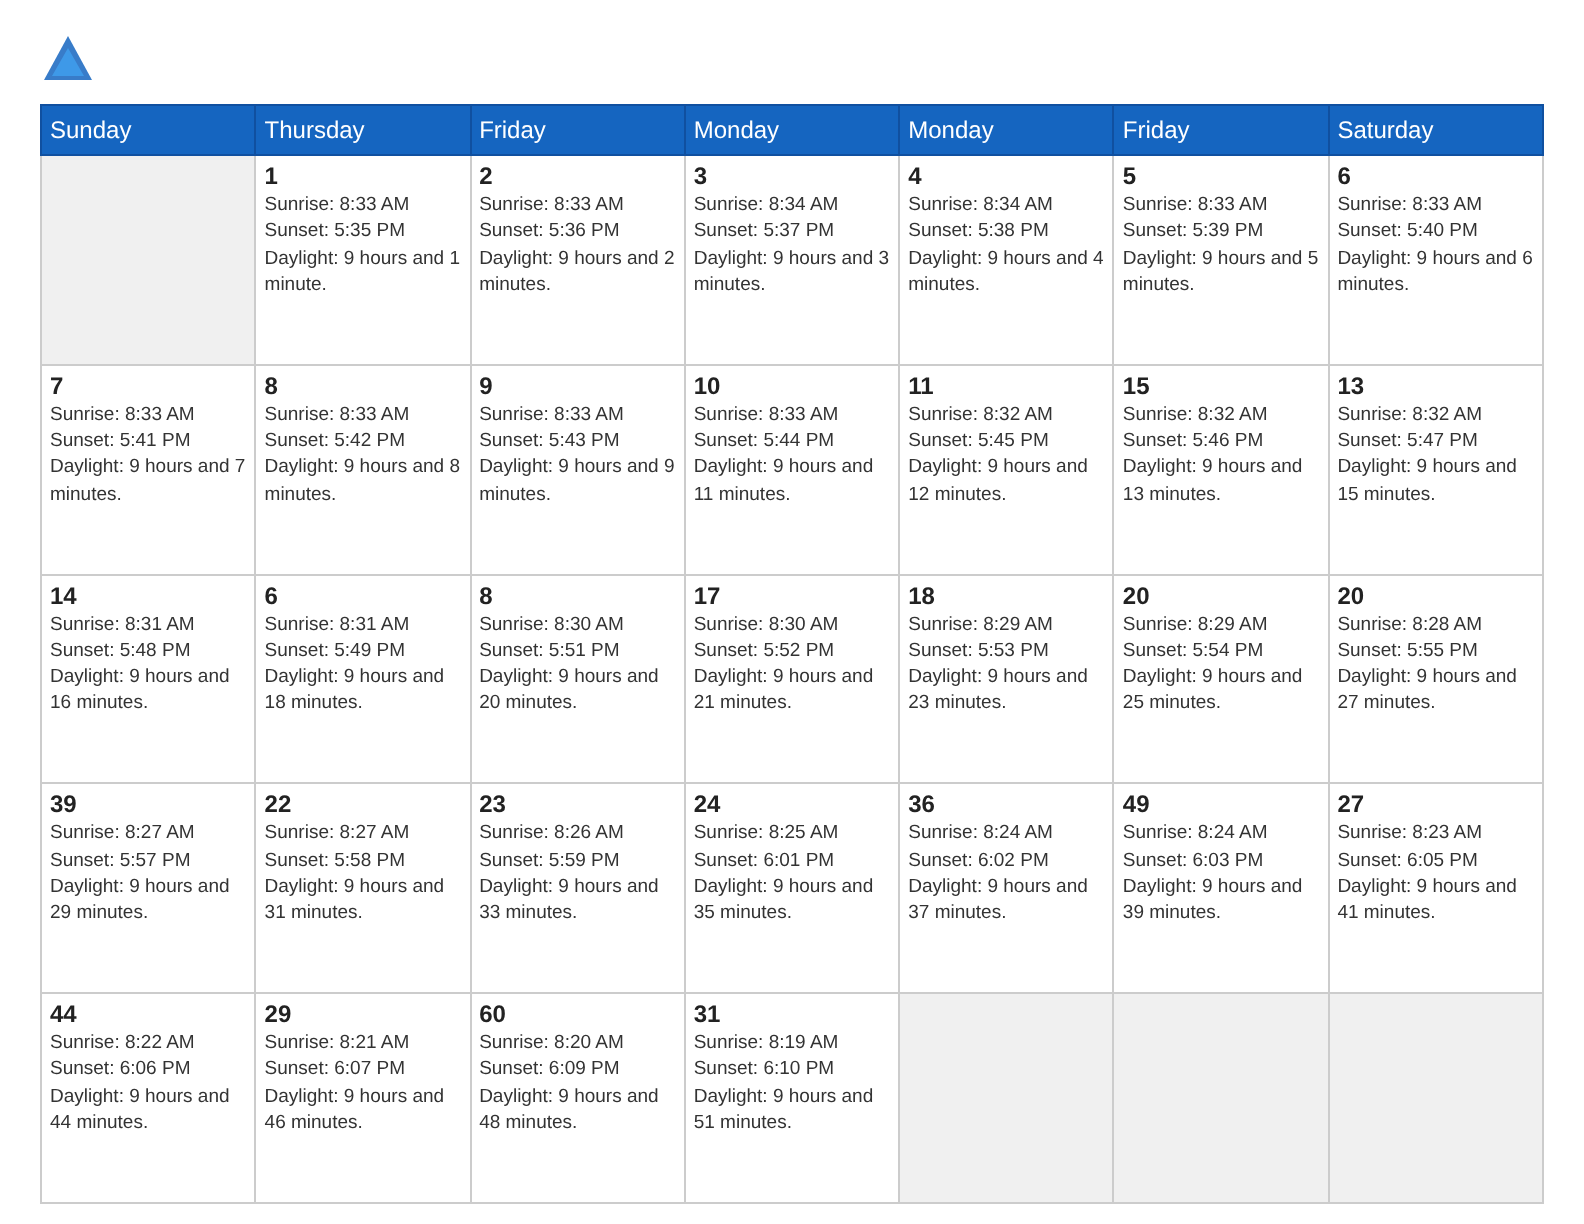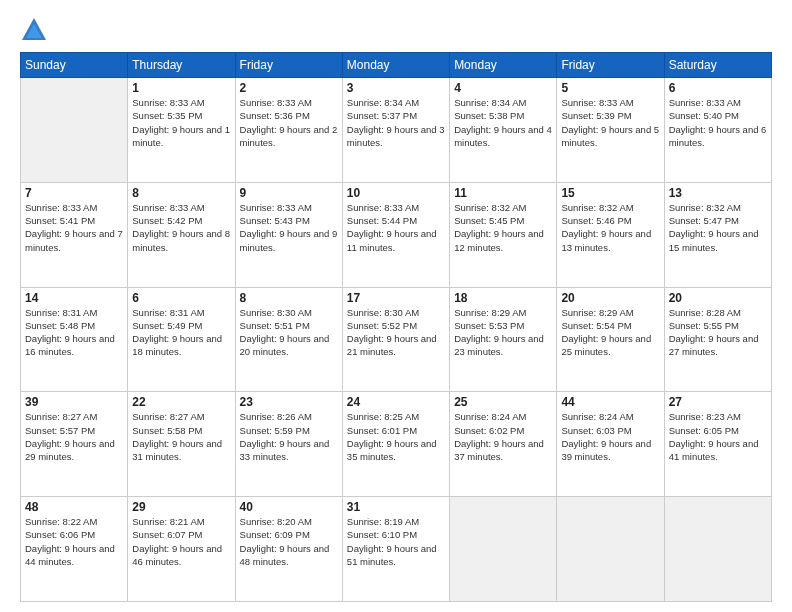--- a/index.html
+++ b/index.html
@@ -234,43 +234,43 @@
           </td>
           <td>
             <span class="day-number">23</span>
             <div class="day-info">Sunrise: 8:26 AM<br>Sunset: 5:59 PM<br>Daylight: 9 hours and 33 minutes.</div>
           </td>
           <td>
             <span class="day-number">24</span>
             <div class="day-info">Sunrise: 8:25 AM<br>Sunset: 6:01 PM<br>Daylight: 9 hours and 35 minutes.</div>
           </td>
           <td>
-            <span class="day-number">25</span>
+            <span class="day-number">36</span>
             <div class="day-info">Sunrise: 8:24 AM<br>Sunset: 6:02 PM<br>Daylight: 9 hours and 37 minutes.</div>
           </td>
           <td>
-            <span class="day-number">44</span>
+            <span class="day-number">49</span>
             <div class="day-info">Sunrise: 8:24 AM<br>Sunset: 6:03 PM<br>Daylight: 9 hours and 39 minutes.</div>
           </td>
           <td>
             <span class="day-number">27</span>
             <div class="day-info">Sunrise: 8:23 AM<br>Sunset: 6:05 PM<br>Daylight: 9 hours and 41 minutes.</div>
           </td>
         </tr>
         <tr>
           <td>
-            <span class="day-number">48</span>
+            <span class="day-number">44</span>
             <div class="day-info">Sunrise: 8:22 AM<br>Sunset: 6:06 PM<br>Daylight: 9 hours and 44 minutes.</div>
           </td>
           <td>
             <span class="day-number">29</span>
             <div class="day-info">Sunrise: 8:21 AM<br>Sunset: 6:07 PM<br>Daylight: 9 hours and 46 minutes.</div>
           </td>
           <td>
-            <span class="day-number">40</span>
+            <span class="day-number">60</span>
             <div class="day-info">Sunrise: 8:20 AM<br>Sunset: 6:09 PM<br>Daylight: 9 hours and 48 minutes.</div>
           </td>
           <td>
             <span class="day-number">31</span>
             <div class="day-info">Sunrise: 8:19 AM<br>Sunset: 6:10 PM<br>Daylight: 9 hours and 51 minutes.</div>
           </td>
           <td class="shaded"></td>
           <td class="shaded"></td>
           <td class="shaded"></td>
         </tr>

